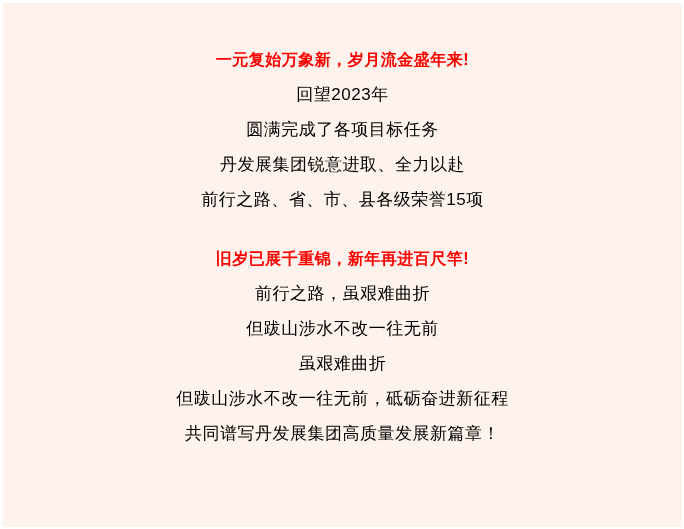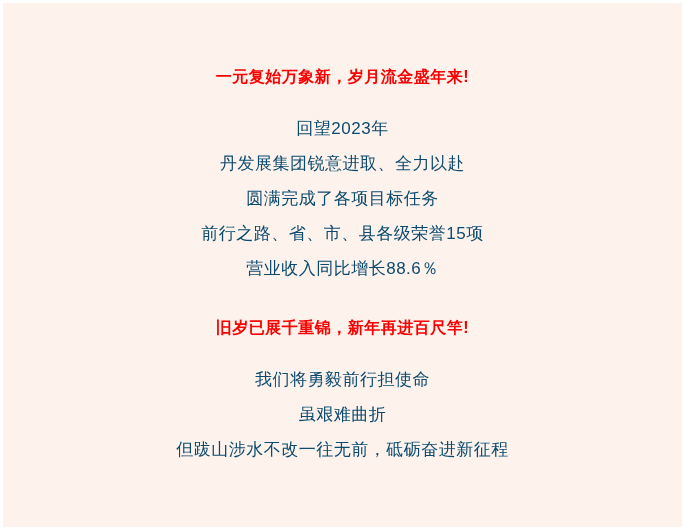--- a/index.html
+++ b/index.html
@@ -22,26 +22,26 @@
   .content {
     padding-top: 39px;
     text-align: center;
   }
   p.line {
     margin: 0;
     height: 35px;
     line-height: 35px;
     font-size: 17px;
     font-weight: 400;
-    color: #0c4a6e;
+    color: #000000;
     letter-spacing: 0.5px;
     white-space: nowrap;
   }
   p.heading {
-    margin: 17px;
+    margin: 0;
     height: 35px;
     line-height: 35px;
     font-size: 16px;
     font-weight: 700;
     color: #fa0000;
     letter-spacing: 0.5px;
     white-space: nowrap;
   }
   .section-2 {
     margin-top: 24px;
@@ -49,27 +49,28 @@
 </style>
 </head>
 <body>
 
 <div class="page">
   <div class="content">
 
     <div class="section section-1">
       <p class="heading">一元复始万象新，岁月流金盛年来!</p>
       <p class="line">回望2023年</p>
+      <p class="line">圆满完成了各项目标任务</p>
       <p class="line">丹发展集团锐意进取、全力以赴</p>
-      <p class="line">圆满完成了各项目标任务</p>
       <p class="line">前行之路、省、市、县各级荣誉15项</p>
-      <p class="line">营业收入同比增长88.6％</p>
     </div>
 
     <div class="section section-2">
       <p class="heading">旧岁已展千重锦，新年再进百尺竿!</p>
-      <p class="line">我们将勇毅前行担使命</p>
+      <p class="line">前行之路，虽艰难曲折</p>
+      <p class="line">但跋山涉水不改一往无前</p>
       <p class="line">虽艰难曲折</p>
       <p class="line">但跋山涉水不改一往无前，砥砺奋进新征程</p>
+      <p class="line">共同谱写丹发展集团高质量发展新篇章！</p>
     </div>
 
   </div>
 </div>
 
 </body></html>

